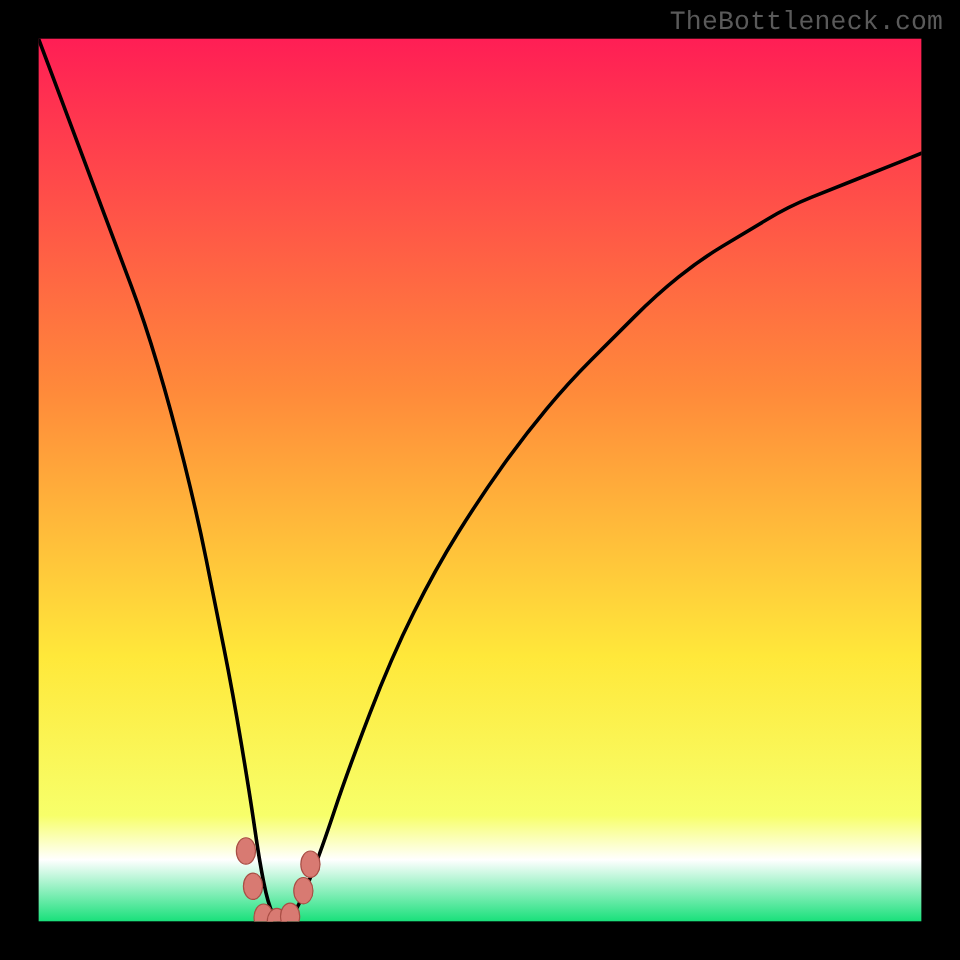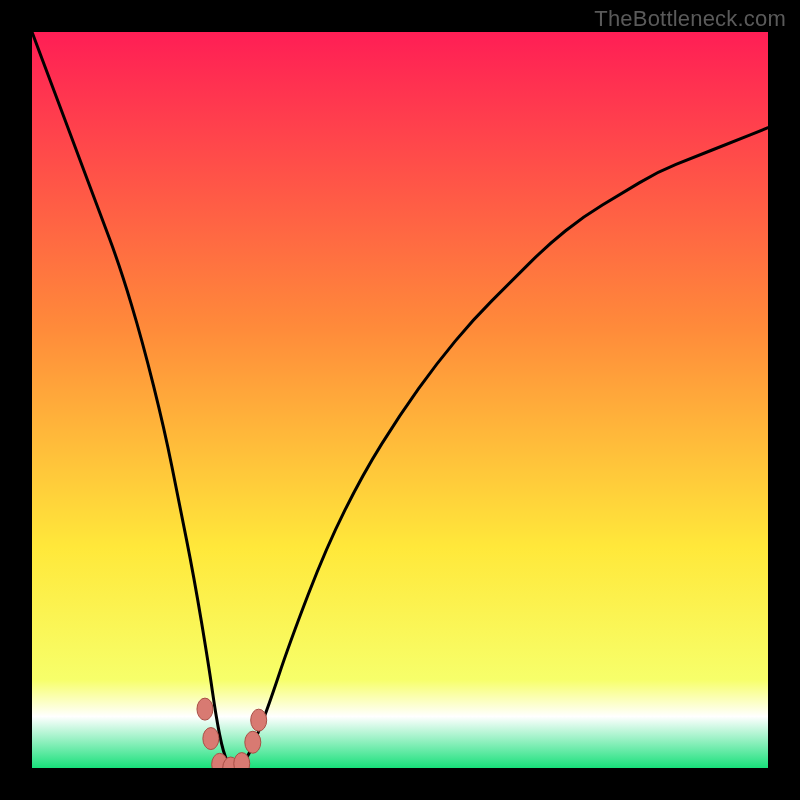--- a/index.html
+++ b/index.html
@@ -13,21 +13,21 @@
   .frame {
     width: 800px;
     height: 800px;
     background: #000;
     position: relative;
   }
   .watermark {
     position: absolute;
     top: 6px;
     right: 14px;
-    font-family: Liberation Sans, sans-serif;
+    font-family: Liberation Mono, monospace;
     font-size: 22px;
     color: #5a5a5a;
     font-weight: 500;
     letter-spacing: 0.2px;
     z-index: 5;
   }
   svg.chart {
     position: absolute;
     top: 32px;
     left: 32px;

